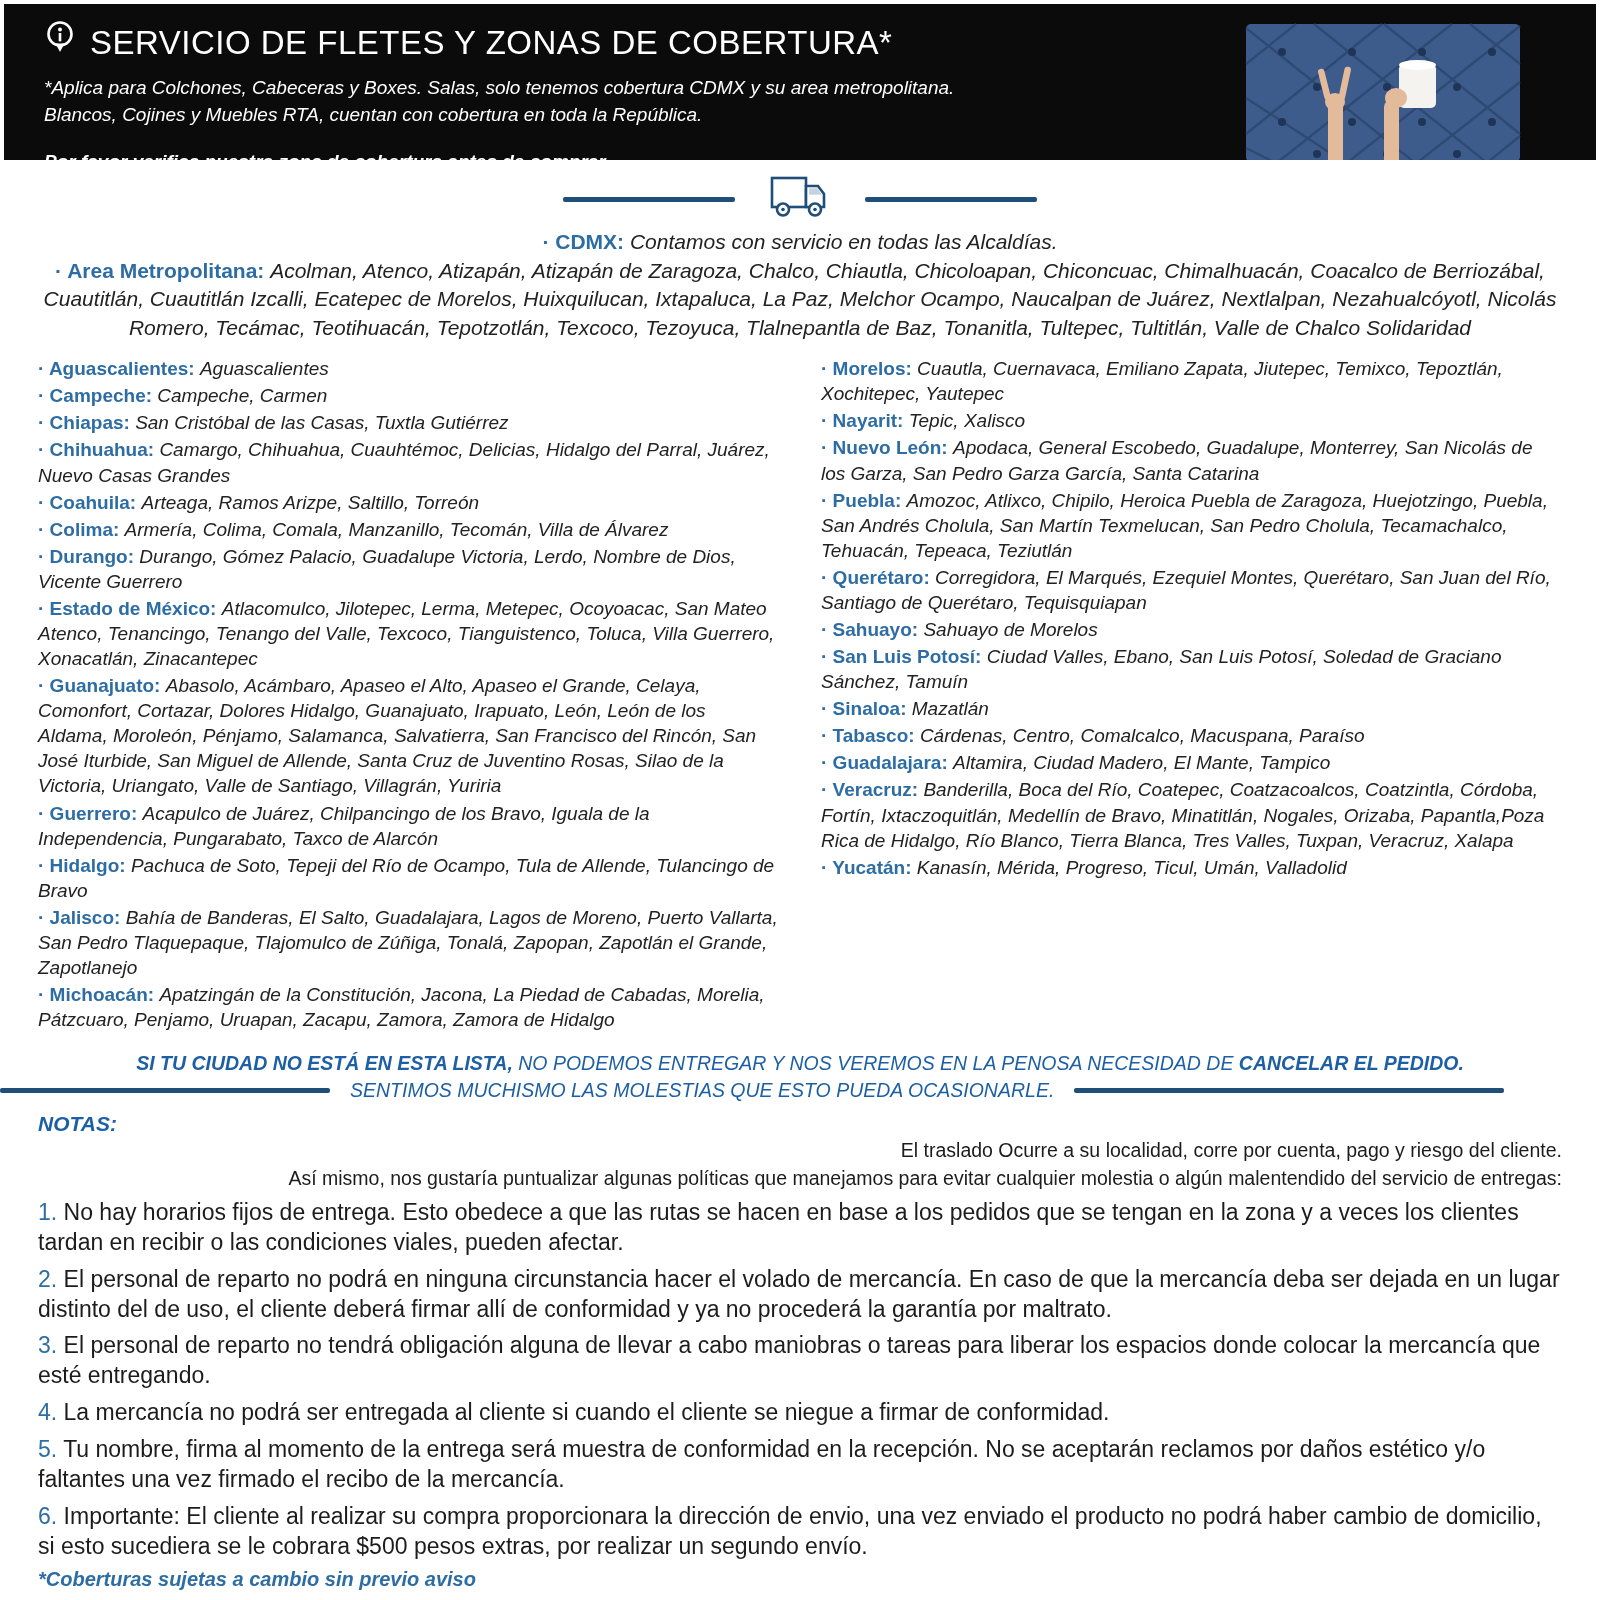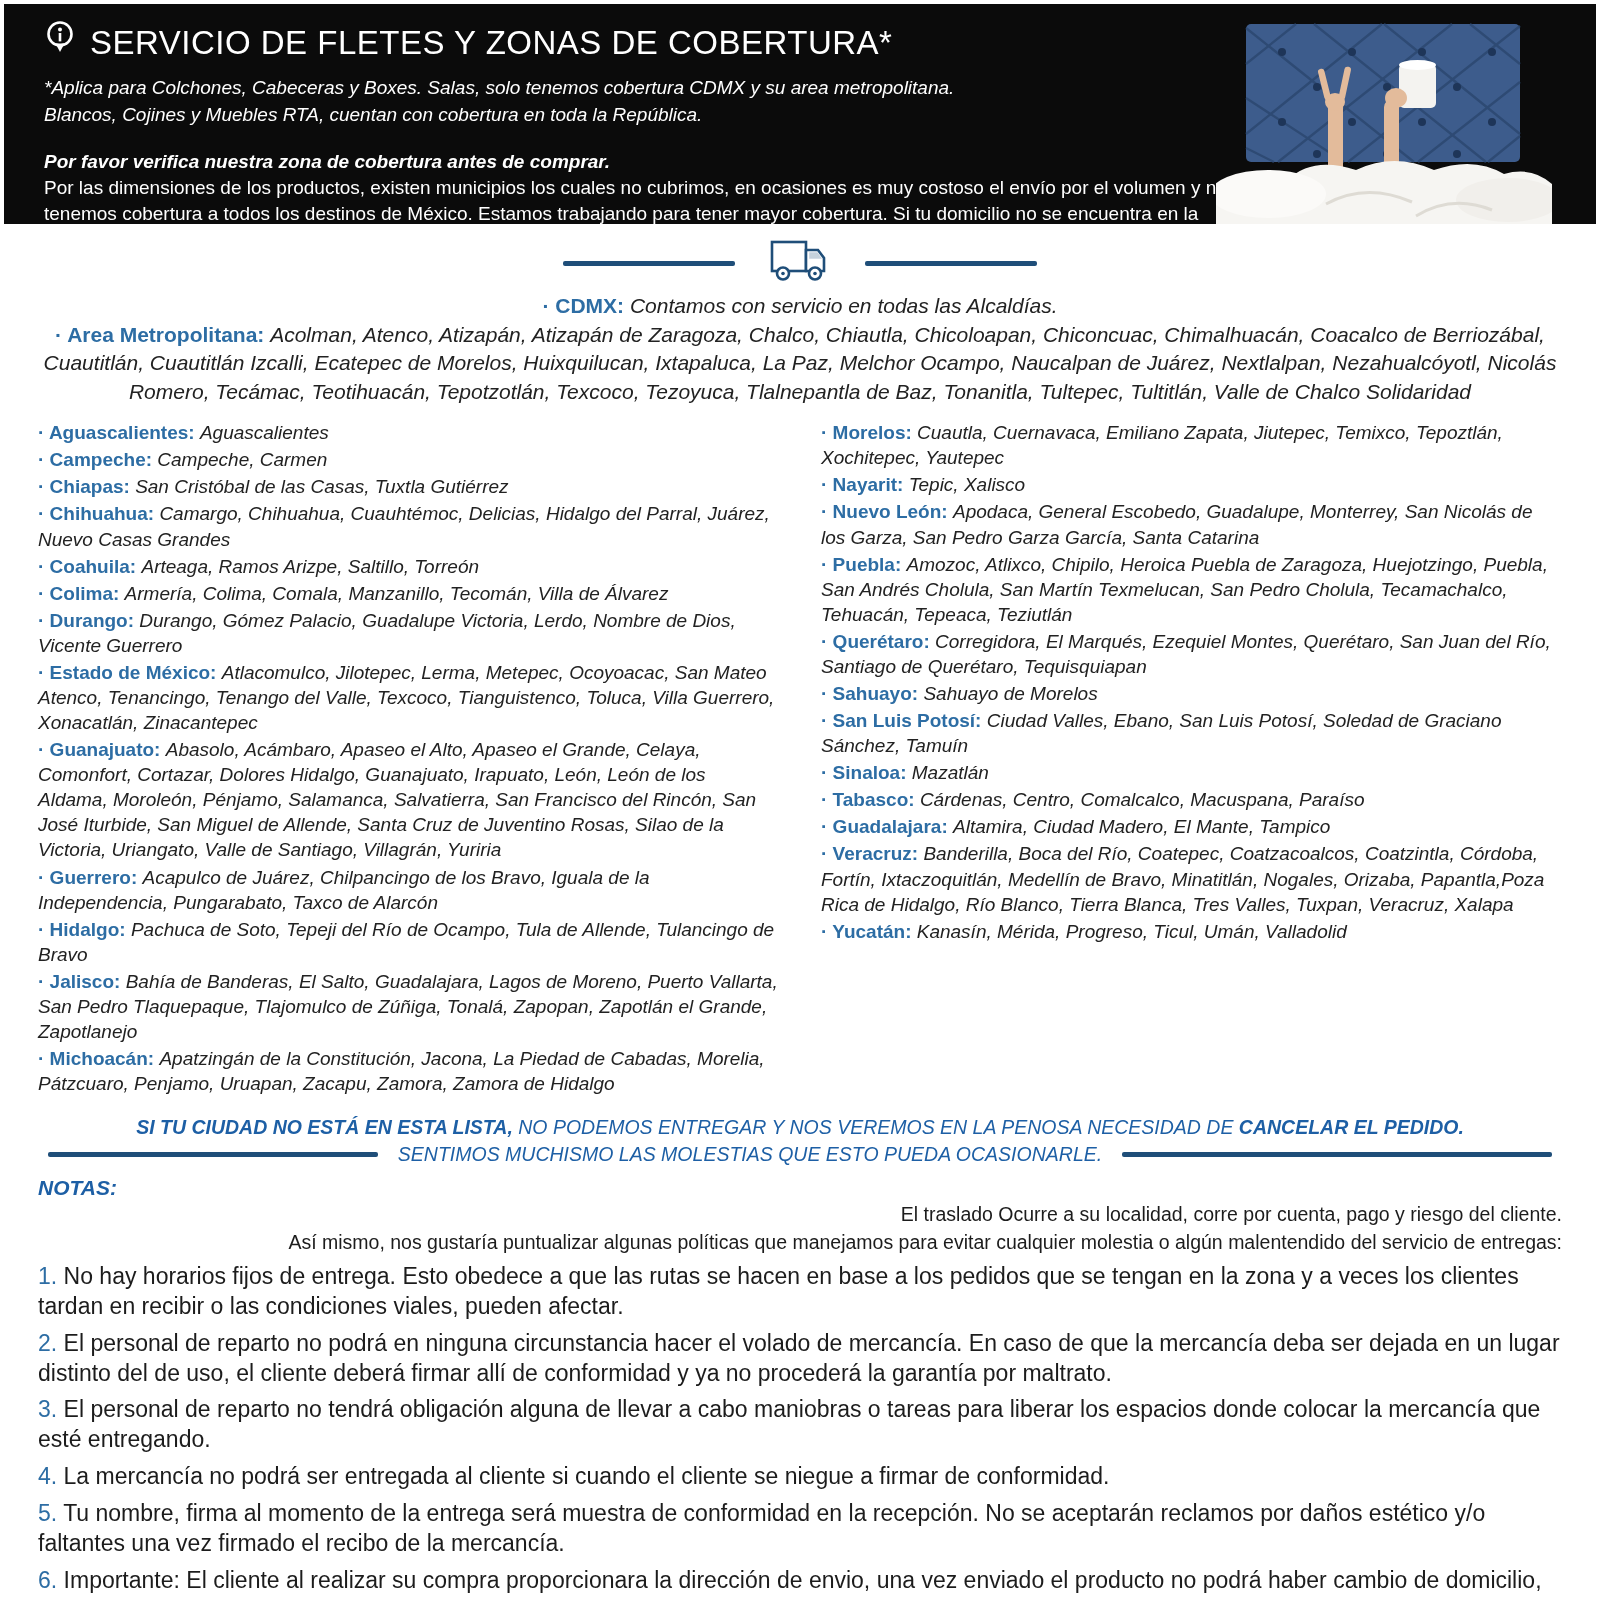--- a/index.html
+++ b/index.html
@@ -7,21 +7,21 @@
     width:1600px;height:1600px;overflow:hidden;background:#ffffff;
     font-family:"Liberation Sans","DejaVu Sans",sans-serif;color:#1c1c1c;
     -webkit-font-smoothing:antialiased;
   }
   :root{
     --accent:#2d6da4; --lineblue:#1f4e79; --warn:#1d5fa5; --headerbg:#0b0b0b;
   }
   
   .hero{
     position:relative;background:var(--headerbg);color:#fff;
-    margin:4px 4px 0 4px;height:220px;box-sizing:border-box;
+    margin:4px 4px 0 4px;height:156px;box-sizing:border-box;
     padding:16px 360px 12px 40px;overflow:hidden;
   }
   .hero-title-row{display:flex;align-items:center;gap:14px;}
   .hero-title{font-size:33px;font-weight:500;letter-spacing:0.5px;margin:0;}
   .hero-sub{font-style:italic;font-size:19px;line-height:1.42;margin:9px 0 0 0;font-weight:500;}
   .hero-verify{font-style:italic;font-size:19px;font-weight:bold;margin:22px 0 0 0;}
   .hero-body{font-size:19px;line-height:1.36;margin:2px 0 0 0;max-width:1190px;}
   .hero-img{position:absolute;right:44px;top:0;width:336px;height:220px;}
   
   .truck-divider{display:flex;align-items:center;justify-content:center;gap:34px;margin-top:10px;height:58px;}
@@ -34,21 +34,21 @@
   
   .cols{display:flex;gap:42px;padding:14px 38px 0 38px;}
   .col{flex:1;min-width:0;}
   .state-row{margin:0 0 2px 0;font-size:19px;line-height:1.32;}
   .state-name{color:var(--accent);font-weight:bold;}
   .cities{font-style:italic;color:#222;}
   
   .warning{margin-top:18px;text-align:center;color:var(--warn);font-style:italic;}
   .warning .l1{font-size:19.5px;margin:0;}
   .warning .b{font-weight:bold;}
-  .warn-l2{display:flex;align-items:center;justify-content:center;gap:20px;margin-top:4px;}
+  .warn-l2{display:flex;align-items:center;justify-content:flex-start;gap:20px;margin-top:4px;}
   .warn-l2 .rule{width:330px;}
   .warn-l2 .rule.right{width:430px;}
   .warn-l2 span.txt{font-size:19.5px;}
   
   .notas{padding:10px 38px 0 38px;}
   .notas-label{color:var(--warn);font-weight:bold;font-style:italic;font-size:21px;margin:0;}
   .nota-intro{font-size:19.5px;line-height:1.3;margin:2px 0 0 0;text-align:right;}
   .nota{font-size:23px;line-height:1.3;margin:7px 0 0 0;}
   .nota-num{color:var(--accent);}
   

